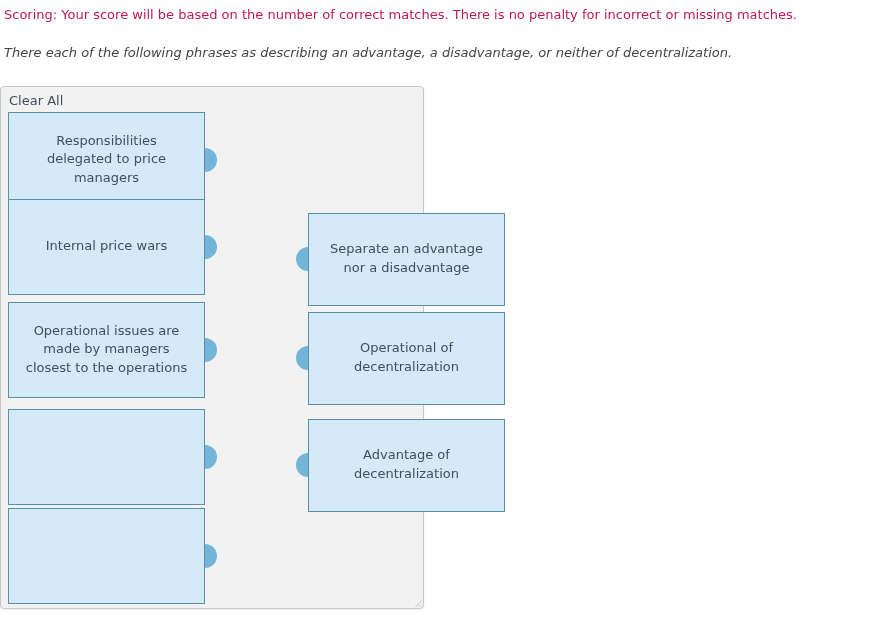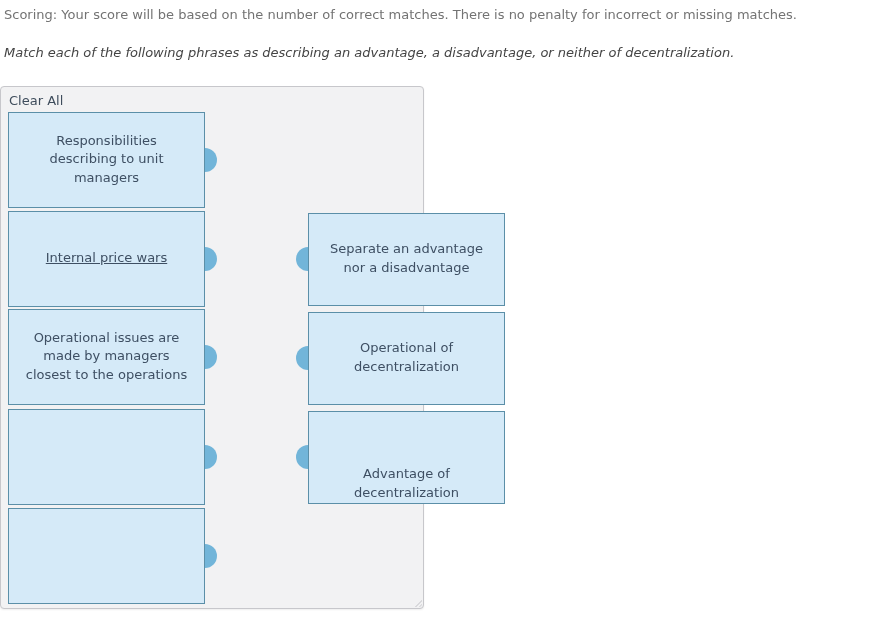--- a/index.html
+++ b/index.html
@@ -20,21 +20,21 @@
     height: 631px;
     font-family: "DejaVu Sans", "Liberation Sans", sans-serif;
     font-size: 13px;
     color: var(--body-text);
     overflow: hidden;
   }
   .page { padding: 7px 0 0 4px; }
   .scoring-text {
     margin: 0;
     font-size: 13px;
-    color: #737373;
+    color: #be185d;
     line-height: 1.3;
   }
   .prompt-text {
     margin: 21px 0 0 0;
     font-size: 13px;
     font-style: italic;
     color: #444444;
     line-height: 1.3;
   }
   .match-panel {
@@ -71,27 +71,27 @@
     border: 1px solid var(--box-border);
     color: var(--box-text);
     font-size: 13px;
     line-height: 1.45;
     padding: 0 14px;
     cursor: pointer;
   }
   .phrase-box { left: 7px; width: 197px; height: 96px; }
   .target-box { left: 307px; width: 197px; height: 93px; }
   .pos-p1 { top: 25px; }
-  .pos-p2 { top: 124px; text-decoration: underline; }
-  .pos-p3 { top: 222px; align-items: center; }
+  .pos-p2 { top: 112px; }
+  .pos-p3 { top: 215px; align-items: center; }
   .pos-p4 { top: 322px; }
   .pos-p5 { top: 421px; }
   .pos-t1 { top: 126px; }
   .pos-t2 { top: 225px; }
-  .pos-t3 { top: 324px; align-items: flex-end; }
+  .pos-t3 { top: 332px; }
   .knob {
     position: absolute;
     top: 50%;
     transform: translateY(-50%);
     width: 12px;
     height: 24px;
     background: var(--knob);
   }
   .knob-right {
     right: -13px;
@@ -111,28 +111,28 @@
     border-bottom-right-radius: 3px;
   }
 </style>
 </head>
 <body>
 
 <div class="page">
 
   <p class="scoring-text">Scoring: Your score will be based on the number of correct matches. There is no penalty for incorrect or missing matches.</p>
 
-  <p class="prompt-text">Match each of the following phrases as describing an advantage, a disadvantage, or neither of decentralization.</p>
+  <p class="prompt-text">There each of the following phrases as describing an advantage, a disadvantage, or neither of decentralization.</p>
 
   <div class="match-panel">
 
     <button class="clear-all">Clear All</button>
 
     <div class="match-box phrase-box pos-p1">
-      <span>Responsibilities describing to unit managers</span>
+      <span>Responsibilities delegated to price managers</span>
       <span class="knob knob-right"></span>
     </div>
 
     <div class="match-box phrase-box pos-p2">
       <span>Internal price wars</span>
       <span class="knob knob-right"></span>
     </div>
 
     <div class="match-box phrase-box pos-p3">
       <span>Operational issues are made by managers closest to the operations</span>

